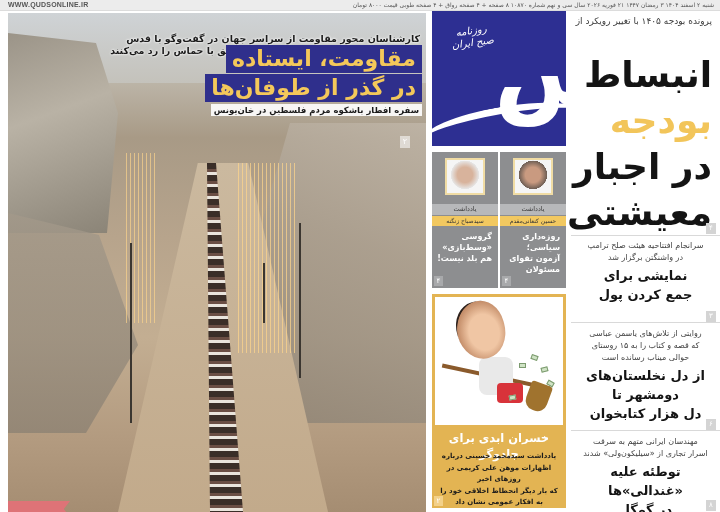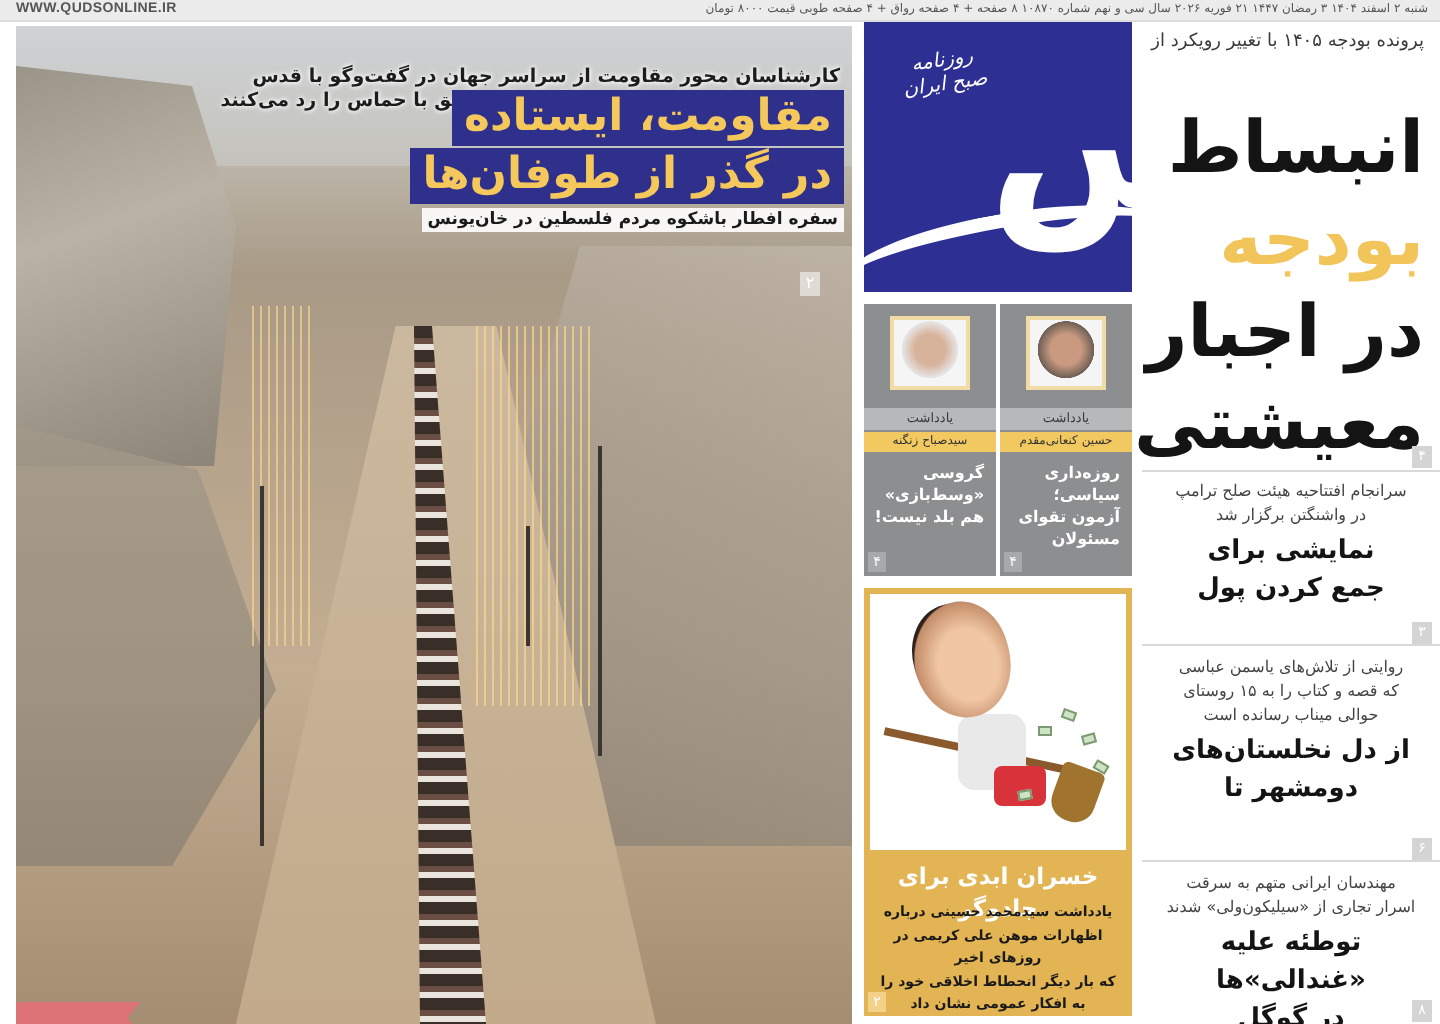--- a/index.html
+++ b/index.html
@@ -288,20 +288,21 @@
   <div class="sep" style="top:0px;"></div>
   <div style="padding-top:6px;">
     <div class="lead">
       <div>روایتی از تلاش‌های یاسمن عباسی</div>
       <div>که قصه و کتاب را به ۱۵ روستای</div>
       <div>حوالی میناب رسانده است</div>
     </div>
     <div class="hl">
       <div>از دل نخلستان‌های</div>
       <div>دومشهر تا</div>
+      <div>دل هزار کتابخوان</div>
     </div>
   </div>
 </div>
 
 <div class="story s3" style="left:571px;">
   <div class="pnum" style="top:-11px;">۶</div>
   <div class="sep" style="top:0px;"></div>
   <div style="padding-top:6px;">
     <div class="lead">
       <div>مهندسان ایرانی متهم به سرقت</div>

